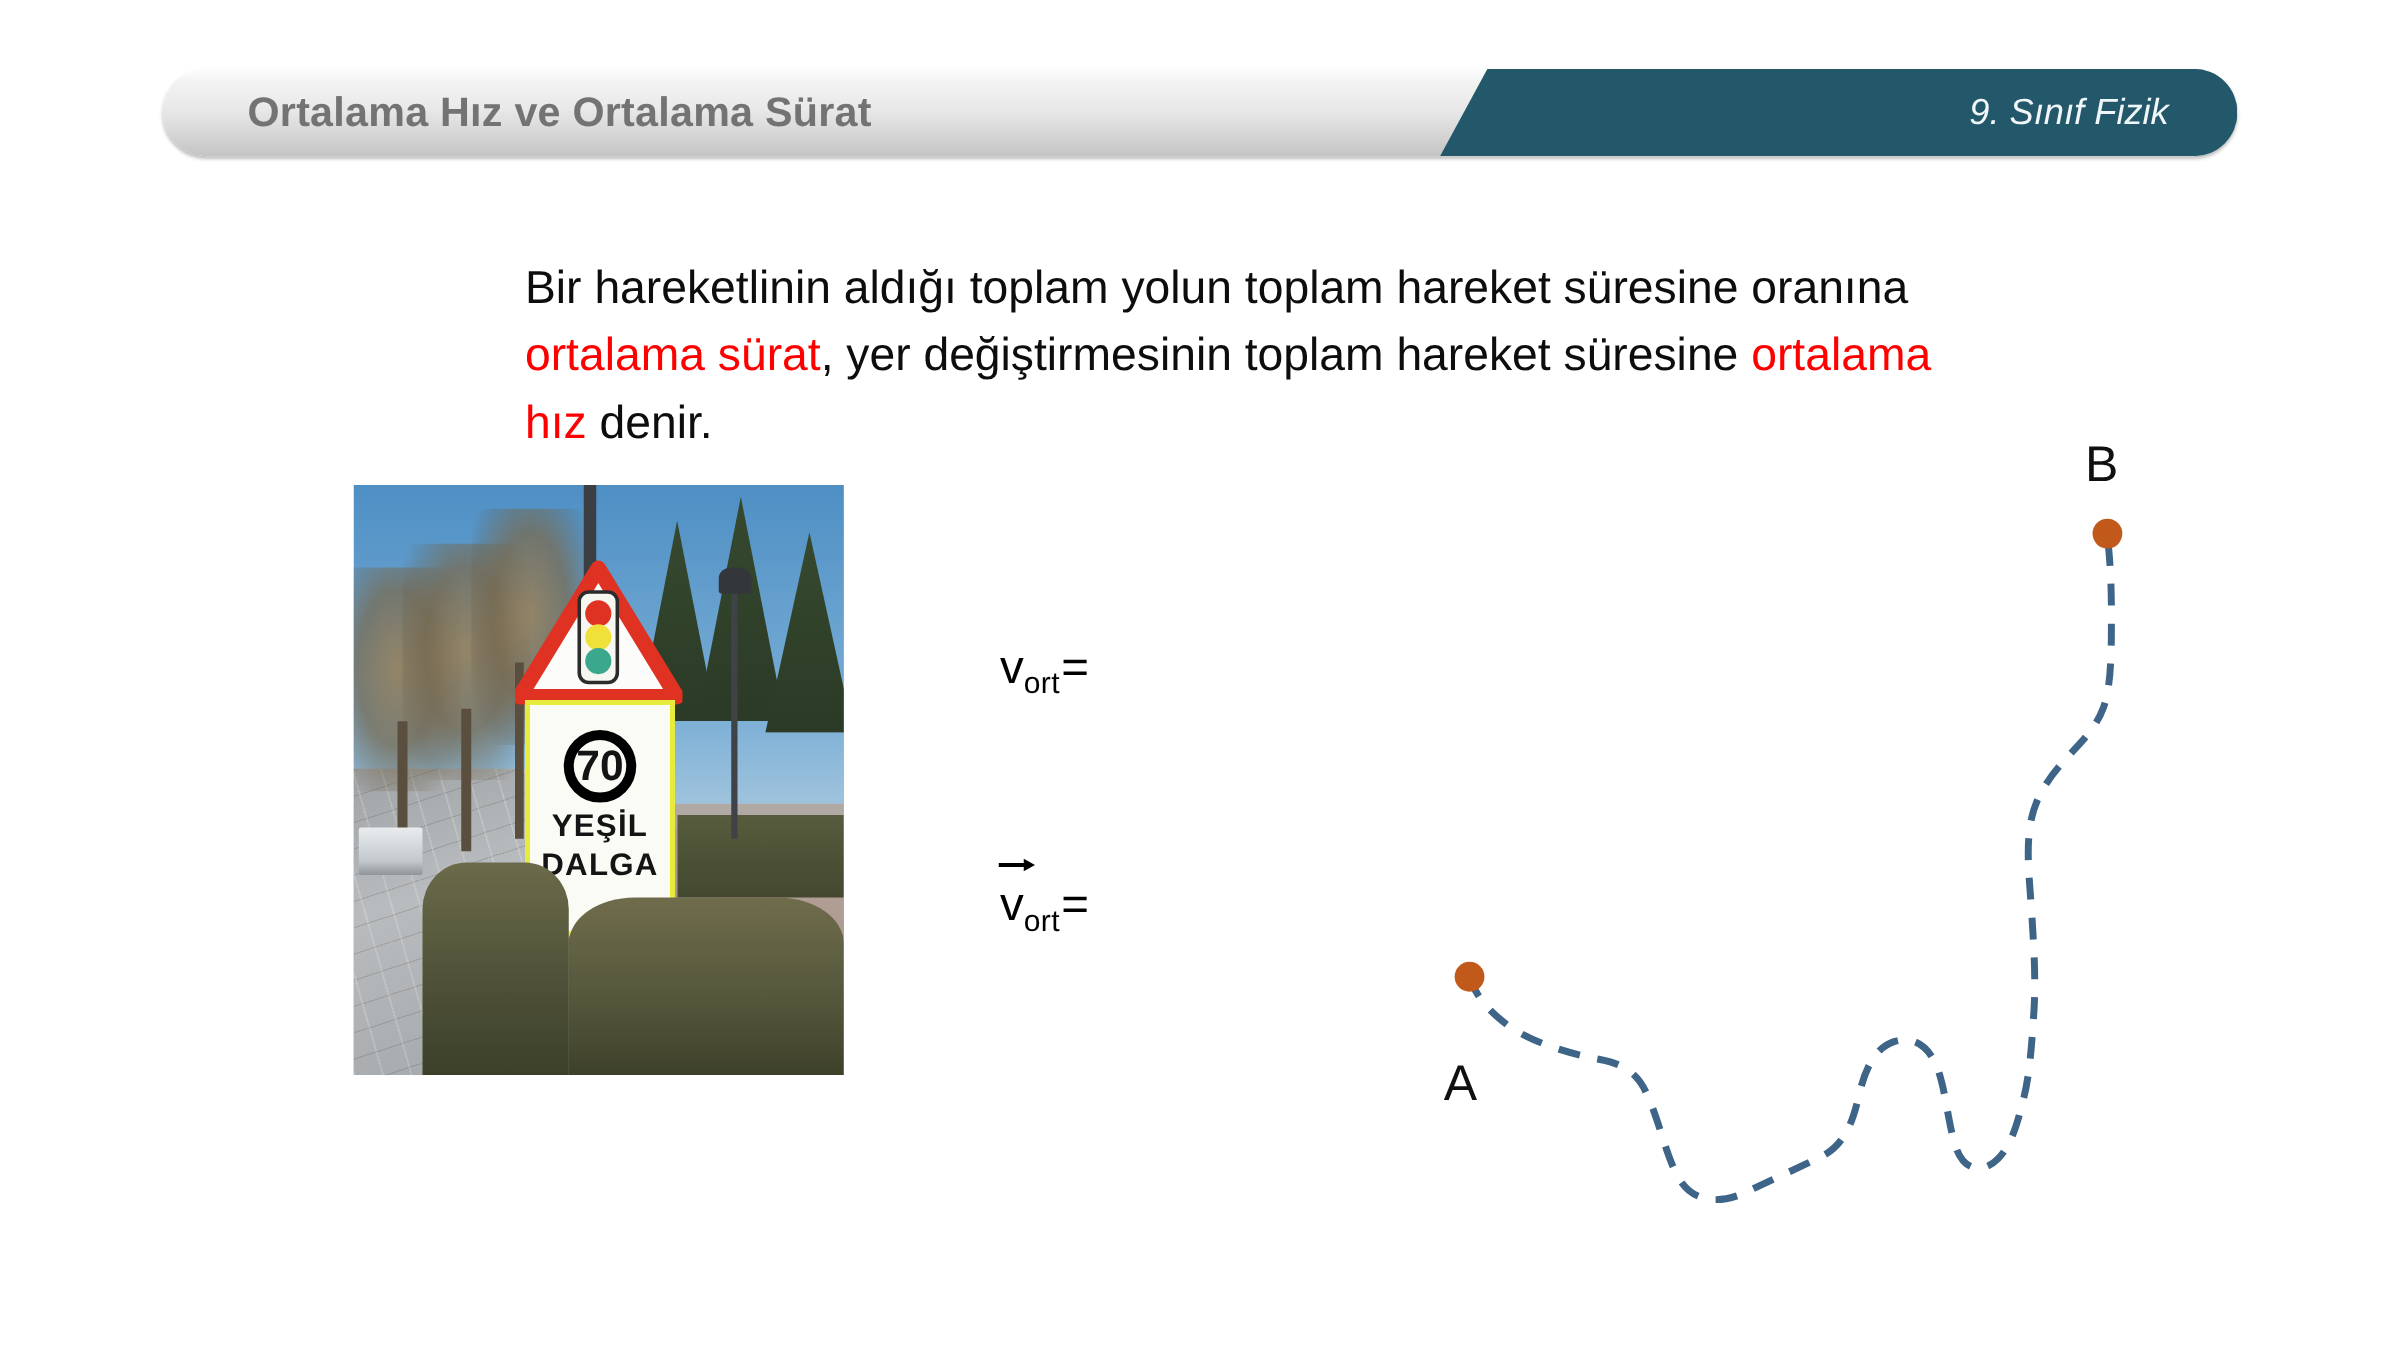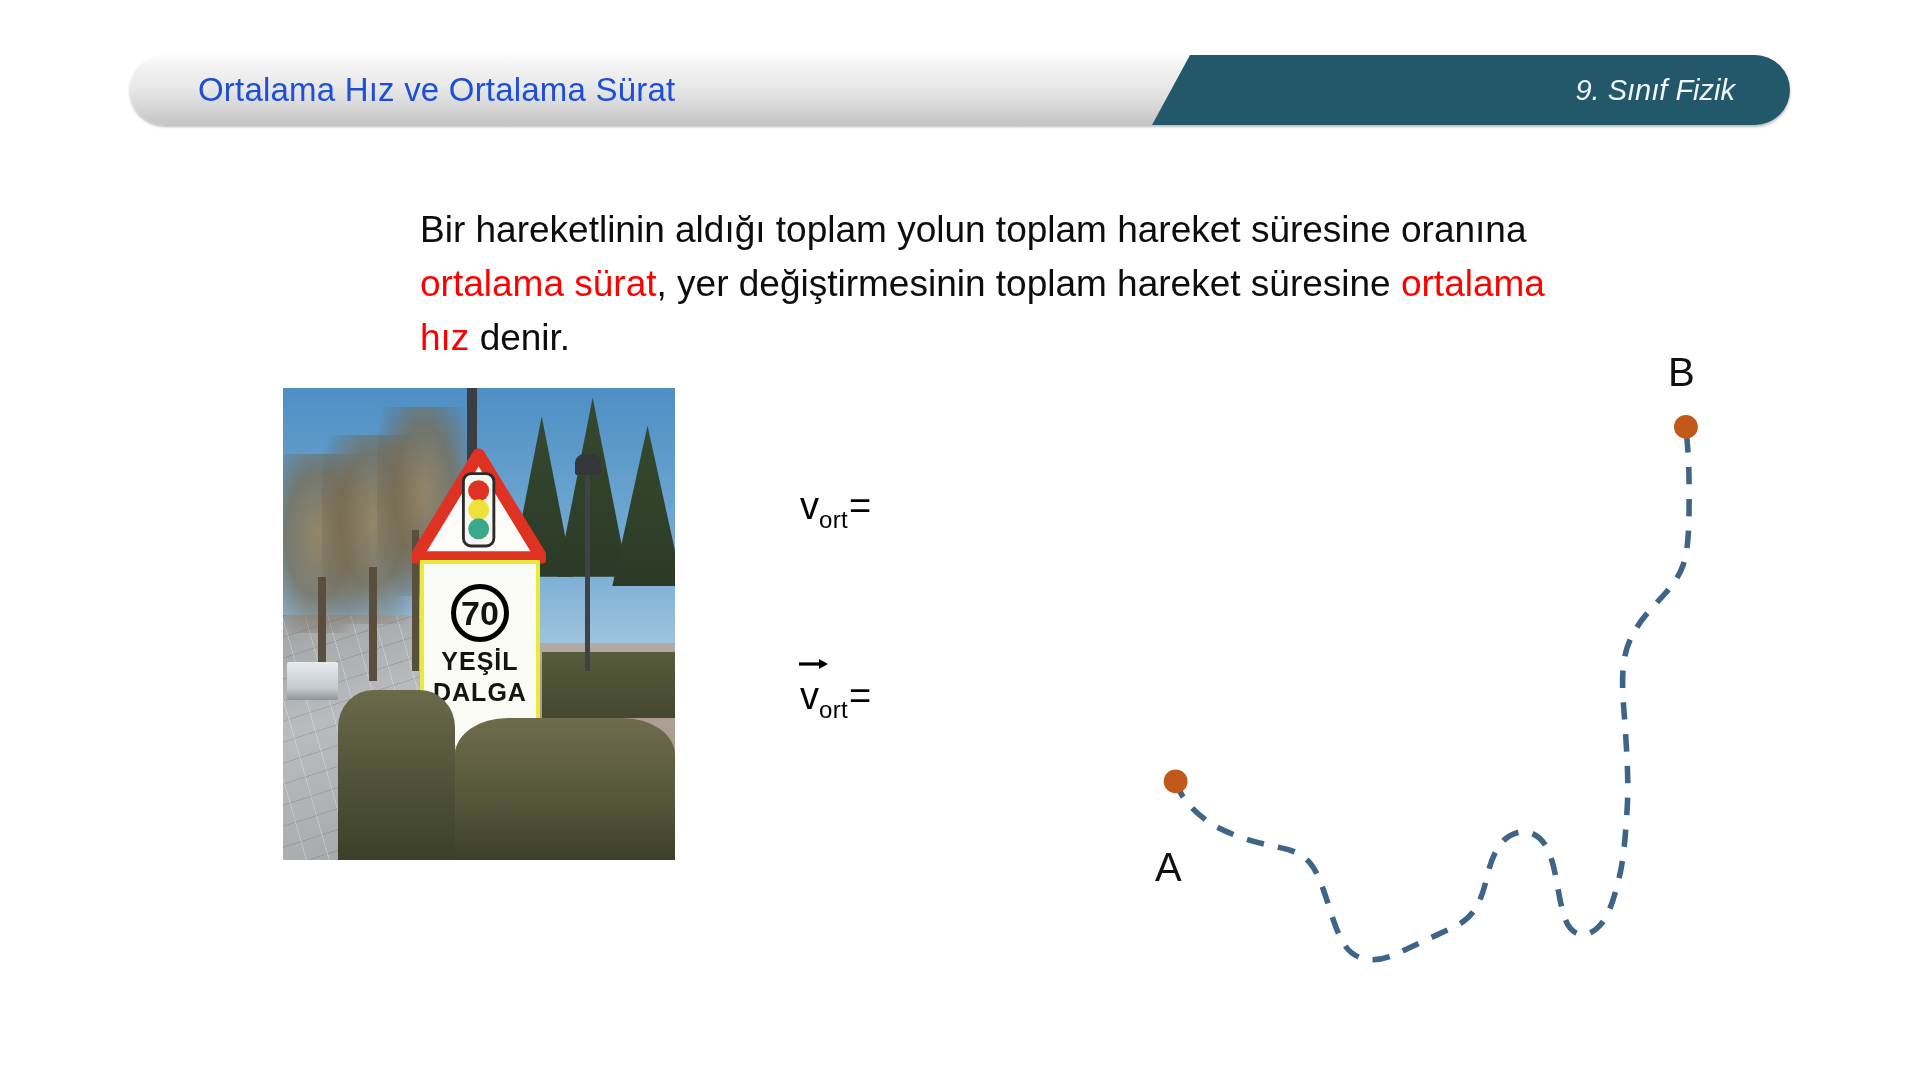--- a/index.html
+++ b/index.html
@@ -46,22 +46,22 @@
     background: #23586b;
     clip-path: polygon(60px 0, 100% 0, 100% 100%, 22px 100%);
   }
   #header-title {
     position: absolute;
     left: 68px;
     top: 0;
     height: 70px;
     line-height: 70px;
     font-size: 33px;
-    font-weight: normal;
-    color: #1d4ed8;
+    font-weight: bold;
+    color: #737373;
     letter-spacing: 0.2px;
     white-space: nowrap;
   }
   #header-subject {
     position: absolute;
     right: 55px;
     top: 0;
     height: 70px;
     line-height: 70px;
     font-size: 29px;
@@ -172,21 +172,21 @@
     box-sizing: border-box;
     display: flex;
     flex-direction: column;
     align-items: center;
     justify-content: flex-start;
     padding-top: 5%;
   }
   .ph-speed-circle {
     width: 52%;
     aspect-ratio: 1 / 1;
-    border: 5px solid #000000;
+    border: 8px solid #000000;
     border-radius: 50%;
     display: flex;
     align-items: center;
     justify-content: center;
     box-sizing: border-box;
   }
   .ph-speed-number {
     font-family: "Liberation Sans", sans-serif;
     font-weight: bold;
     font-size: 34px;
@@ -208,20 +208,21 @@
     position: absolute;
     font-size: 38px;
     color: #000000;
     white-space: nowrap;
   }
   #formula-speed { left: 800px; top: 485px; }
   #formula-velocity { left: 800px; top: 675px; }
   .sym-wrap {
     position: relative;
     display: inline-block;
+    margin-top: 28px;
   }
   .vec-arrow {
     position: absolute;
     left: -2px;
     top: -19px;
     width: 30px;
     height: 14px;
   }
   .vec-arrow svg { width: 100%; height: 100%; display: block; }
   .sub {

